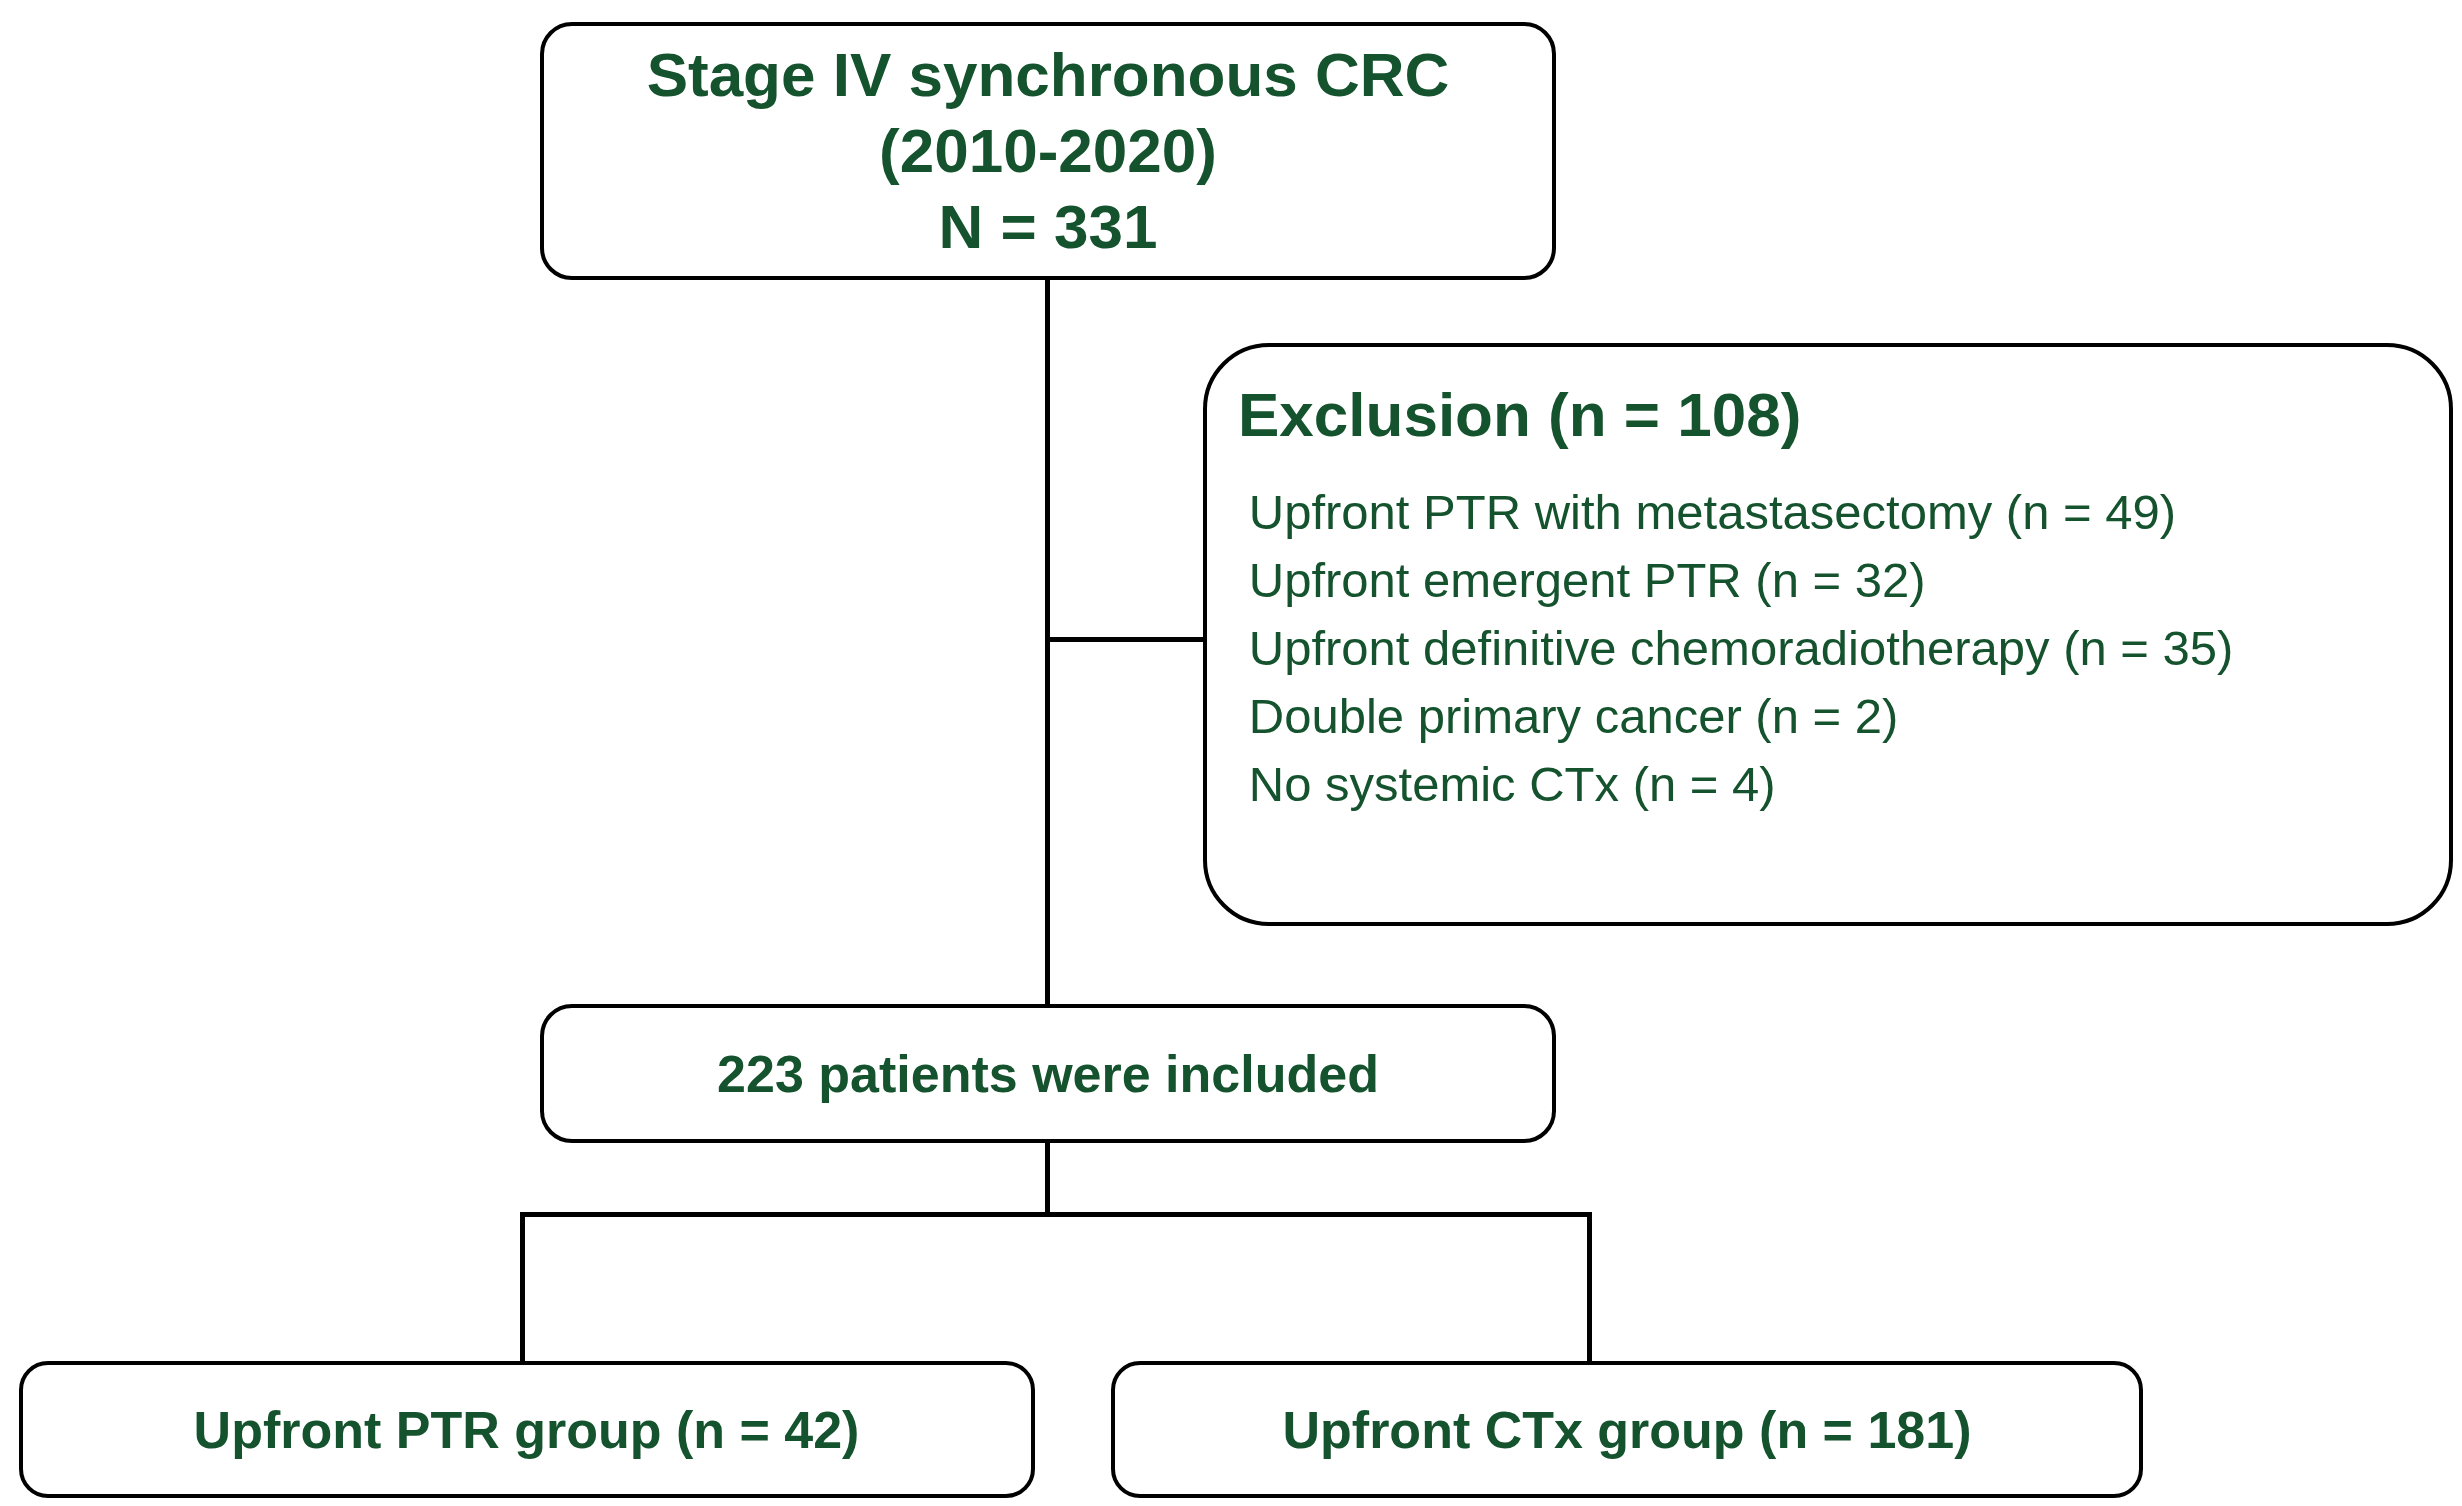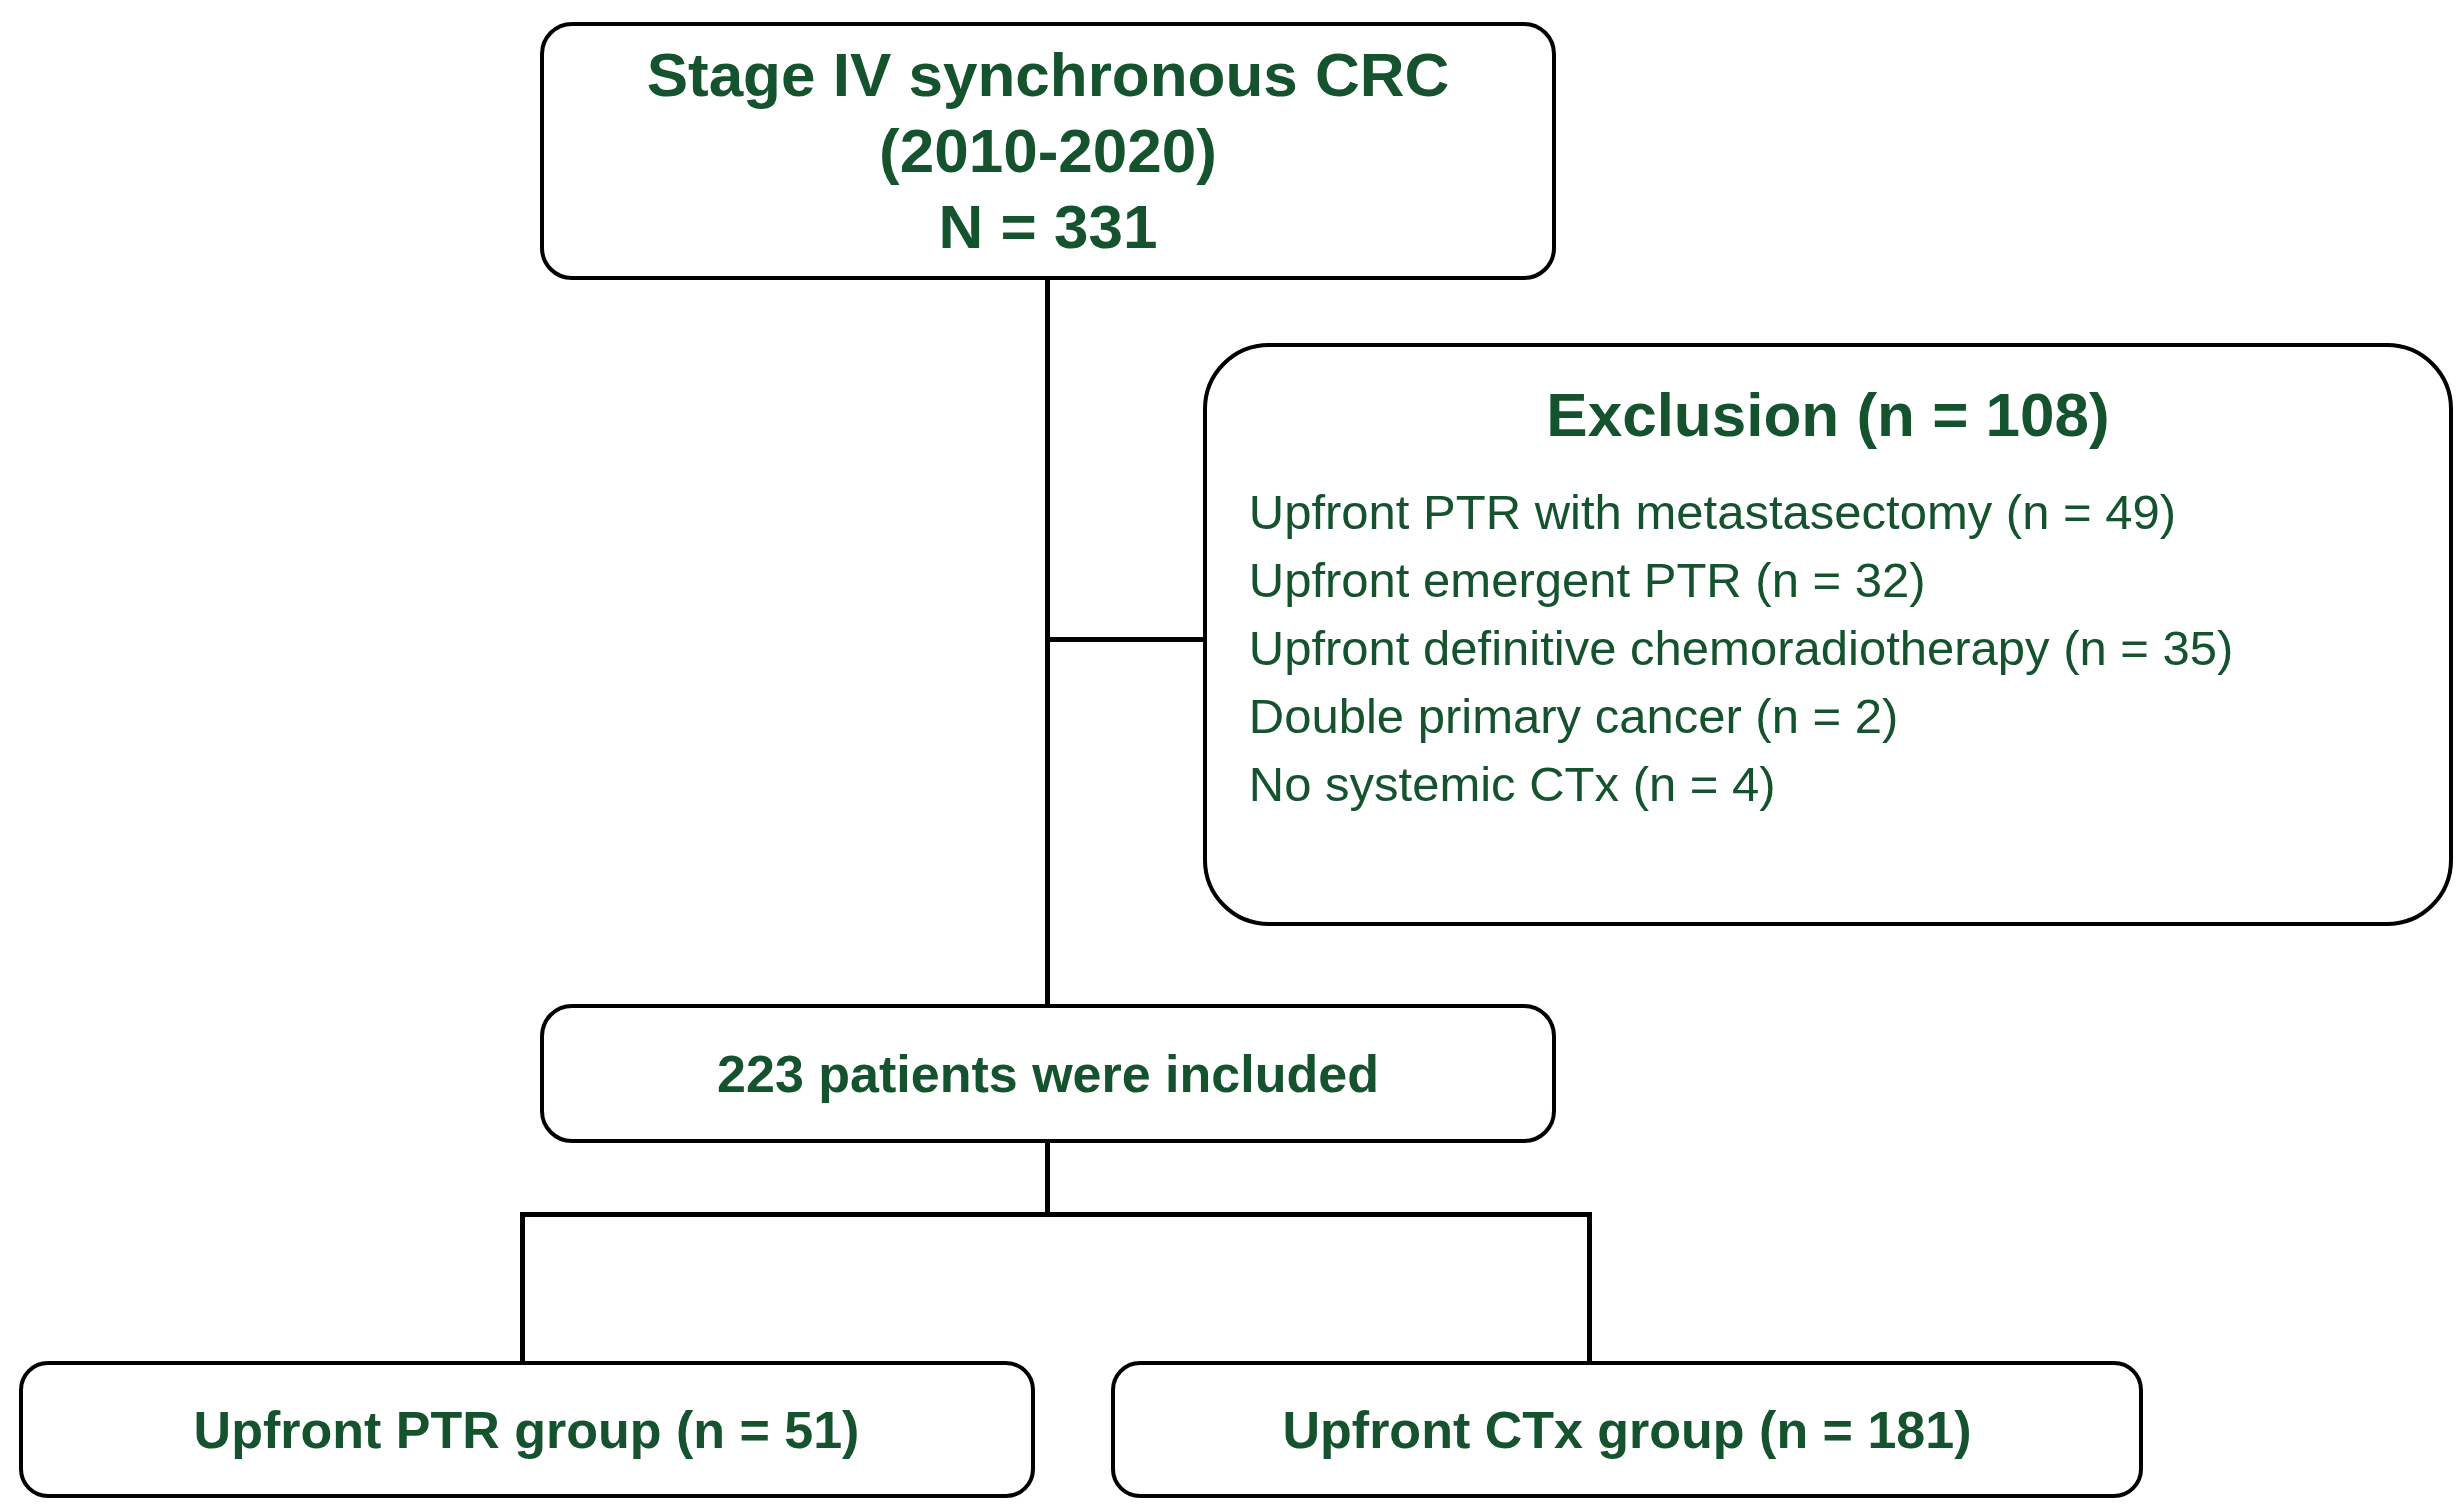--- a/index.html
+++ b/index.html
@@ -37,21 +37,21 @@
     white-space: nowrap;
   }
   .box-exclusion {
     left: 1203px; top: 343px;
     width: 1250px; height: 583px;
     border-radius: 66px;
     padding: 29px 31px 0 31px;
   }
   .exclusion-title {
     font-size: 62px; font-weight: 700;
-    line-height: 77px; text-align: center;
+    line-height: 77px; 
     white-space: nowrap;
   }
   .exclusion-items {
     margin-top: 25px;
     padding-left: 10.8px;
   }
   .exclusion-item {
     font-size: 49px; font-weight: 400;
     line-height: 68px;
     white-space: nowrap;
@@ -118,21 +118,21 @@
       <div class="exclusion-item">Double primary cancer (n = 2)</div>
       <div class="exclusion-item">No systemic CTx (n = 4)</div>
     </div>
   </div>
 
   <div class="box box-included">
     <div class="single-label">223 patients were included</div>
   </div>
 
   <div class="box box-group-ptr">
-    <div class="single-label">Upfront PTR group (n = 51)</div>
+    <div class="single-label">Upfront PTR group (n = 42)</div>
   </div>
 
   <div class="box box-group-ctx">
     <div class="single-label">Upfront CTx group (n = 181)</div>
   </div>
 
 </div>
 
 
 </body></html>

